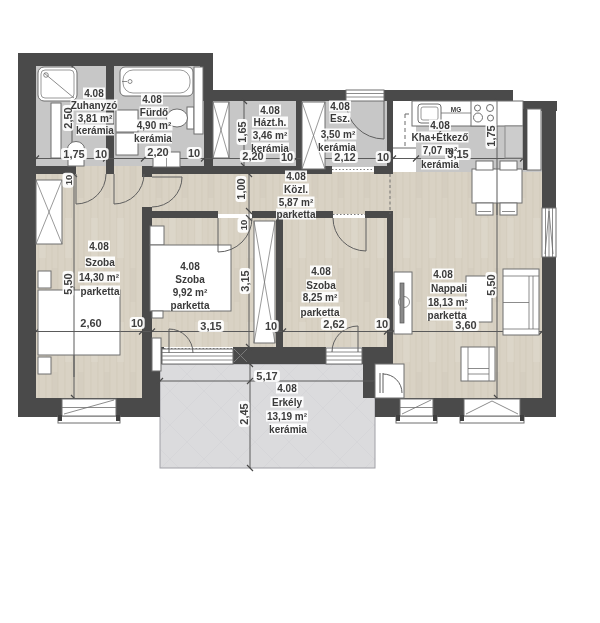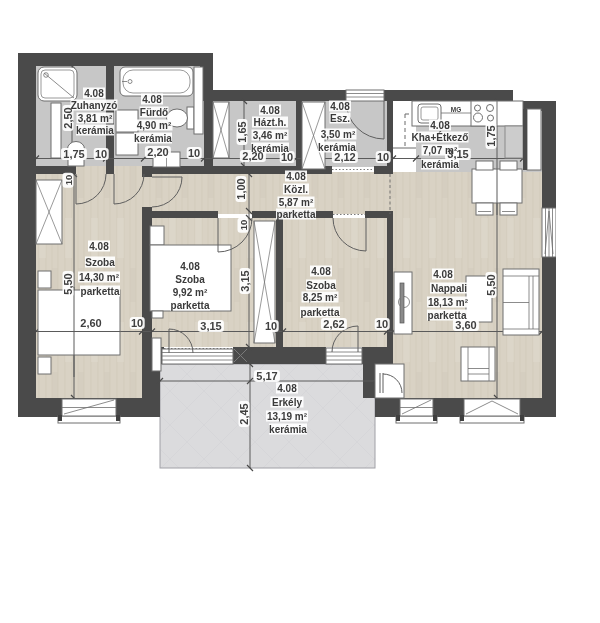--- a/index.html
+++ b/index.html
@@ -1,17 +1,17 @@
 <!DOCTYPE html>
 <html><head>
 <meta charset="utf-8">
 <style>
 html,body{margin:0;padding:0;background:#fff;}
 *{font-family:"Liberation Sans",sans-serif;}
-.wrap{width:556px;height:623px;position:relative;overflow:hidden;background:#fff;}
+.wrap{width:600px;height:623px;position:relative;overflow:hidden;background:#fff;}
 text{fill:#3c3c3c;}
 .rn{font-size:10px;font-weight:bold;fill:#3a3a3a;}
 .dm{font-size:11px;font-weight:bold;fill:#404040;}
 .lbg{fill:#ffffff;opacity:0.92;}
 </style>
 </head>
 <body>
 <div class="wrap">
 <svg width="600" height="623" viewBox="0 0 600 623" xmlns="http://www.w3.org/2000/svg">
 <defs>

